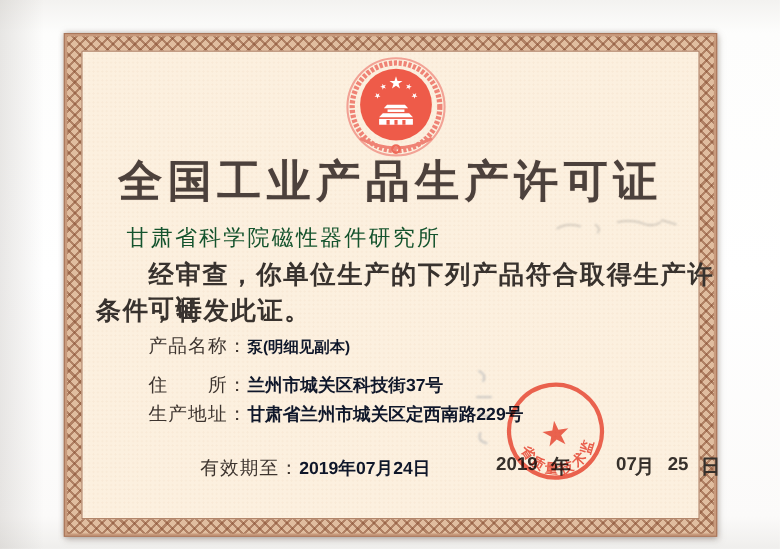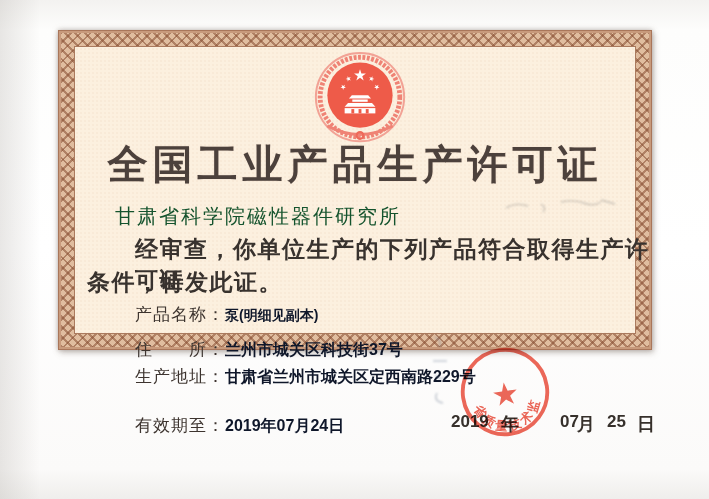--- a/index.html
+++ b/index.html
@@ -4,21 +4,21 @@
 <style>
   html,body{margin:0;padding:0;}
   body{
     width:709px;height:499px;position:relative;overflow:hidden;
     background:linear-gradient(180deg,#f3f2f0 0%,#fdfdfc 6%,#ffffff 50%,#fbfaf9 94%,#efeeec 100%);
     font-family:"Liberation Serif","DejaVu Serif",serif;
   }
   .page-shade-left{position:absolute;left:0;top:0;width:40px;height:499px;
     background:linear-gradient(90deg,rgba(190,186,182,.35),rgba(255,255,255,0));pointer-events:none;}
   .certificate{
-    position:absolute;left:58px;top:30px;width:594px;height:320px;box-sizing:border-box;
+    position:absolute;left:58px;top:30px;width:594px;height:458px;box-sizing:border-box;
     background:#c89a7c;
     border:1px solid #a9765a;
     box-shadow:0 0 5px rgba(125,112,104,.55), 2px 3px 6px rgba(140,128,120,.35);
   }
   .band{
     position:absolute;inset:2px;
     background:
       repeating-linear-gradient(45deg, rgba(137,80,52,.55) 0 2px, rgba(0,0,0,0) 2px 7px),
       repeating-linear-gradient(-45deg, rgba(137,80,52,.55) 0 2px, rgba(0,0,0,0) 2px 7px),
       #e0bd9f;
@@ -44,21 +44,21 @@
   .stmt.l1{left:76px;top:203px;}
   .stmt.l2{left:28px;top:236px;}
   .field-row{position:absolute;left:76px;white-space:nowrap;color:#38322e;}
   .field-row .lbl{font-size:17px;font-weight:normal;letter-spacing:1px;color:#3d342f;}
   .field-row .val{font-size:16px;font-weight:bold;font-family:"Liberation Sans","DejaVu Sans",sans-serif;color:#0f172a;}
   .field-row.r0{top:272px;}
   .field-row.r0 .val{font-size:14px;}
   .field-row.r1{top:307px;}
   .field-row.r2{top:334px;}
   .field-row.r3{top:359px;}
-  .field-row.r4{top:383px;}
+  .field-row.r4{top:383px;margin-left:47px;}
   .footnote{
     position:absolute;left:46px;top:406px;font-size:9.5px;letter-spacing:.5px;color:#7d4336;
   }
   .issue-date{position:absolute;left:380px;top:381px;width:210px;color:#36302b;
     font-weight:bold;white-space:nowrap;}
   .issue-date span{position:absolute;top:0;}
   .issue-date .num{font-family:"Liberation Sans","DejaVu Sans",sans-serif;font-size:17px;}
   .issue-date .cjk{font-size:18px;}
   .d-year{left:12px;} .d-year-l{left:62px;} .d-month{left:107px;margin-left:14px;} .d-month-l{left:138px;}
   .d-day{left:168px;} .d-day-l{left:198px;}

